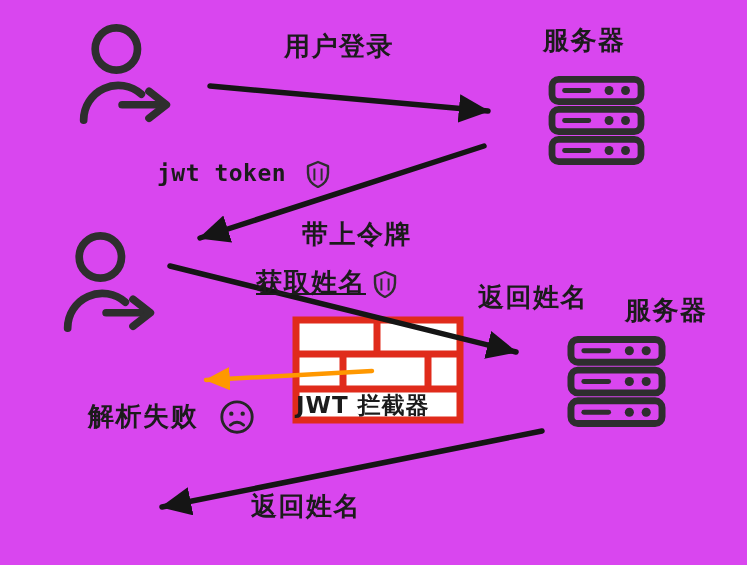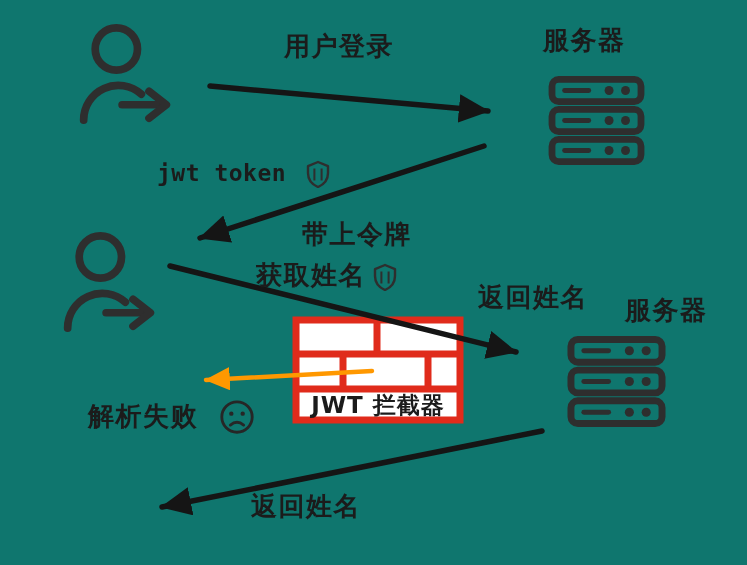--- a/index.html
+++ b/index.html
@@ -1,26 +1,26 @@
 <!DOCTYPE html>
 <html><head>
 <meta charset="utf-8">
 <style>
   html, body { margin: 0; padding: 0; background: #ffffff; }
   body { font-family: "DejaVu Sans", "Liberation Sans", sans-serif; }
-  .canvas { position: relative; width: 747px; height: 565px; background: #0f766e; overflow: hidden; }
+  .canvas { position: relative; width: 747px; height: 565px; background: #d946ef; overflow: hidden; }
   .gfx { position: absolute; left: 0; top: 0; width: 747px; height: 565px; display: block; }
   .ink { color: #2e2e2e; }
   .label {
     position: absolute; color: #1b1b1b; font-size: 26px; font-weight: 600;
     letter-spacing: 1.5px; white-space: nowrap; line-height: 1.15;
   }
   .label.row { display: flex; align-items: center; gap: 7px; }
   .mono { font-family: "DejaVu Sans Mono", "Liberation Mono", monospace; font-size: 23px; font-weight: 700; letter-spacing: 0.5px; }
-  .wall-label { left: 296px; top: 392px; width: 164px; text-align: center; font-size: 23px; letter-spacing: 1px; }
+  .wall-label { left: 296px; top: 392px; width: 164px; font-size: 23px; letter-spacing: 1px; }
   .shield { color: #2e2e2e; flex: 0 0 auto; margin-top: 2px; }
   .sad { color: #262626; flex: 0 0 auto; }
 </style>
 </head>
 <body>
 
 <div class="canvas">
 
   <svg class="gfx" viewBox="0 0 747 565">
     <defs>
@@ -95,21 +95,21 @@
 
   <div class="label row" style="left:157px; top:158px;gap:20px;">
     <span class="mono">jwt token</span>
     <svg class="shield" width="24" height="28" viewBox="0 0 24 28">
         <use href="#ic-shield"></use>
       </svg>
   </div>
 
   <div class="label" style="left:302px; top:220px;text-align:center;">带上令牌</div>
 
-  <div class="label row" style="left:256px; top:261px;">
+  <div class="label row" style="left:256px; top:268px;text-decoration:underline;">
     <span>获取姓名</span>
     <svg class="shield" width="24" height="28" viewBox="0 0 24 28">
         <use href="#ic-shield"></use>
       </svg>
   </div>
 
   <div class="label" style="left:478px; top:283px;">返回姓名</div>
   <div class="label" style="left:625px; top:296px;">服务器</div>
 
   <div class="label wall-label">JWT 拦截器</div>

